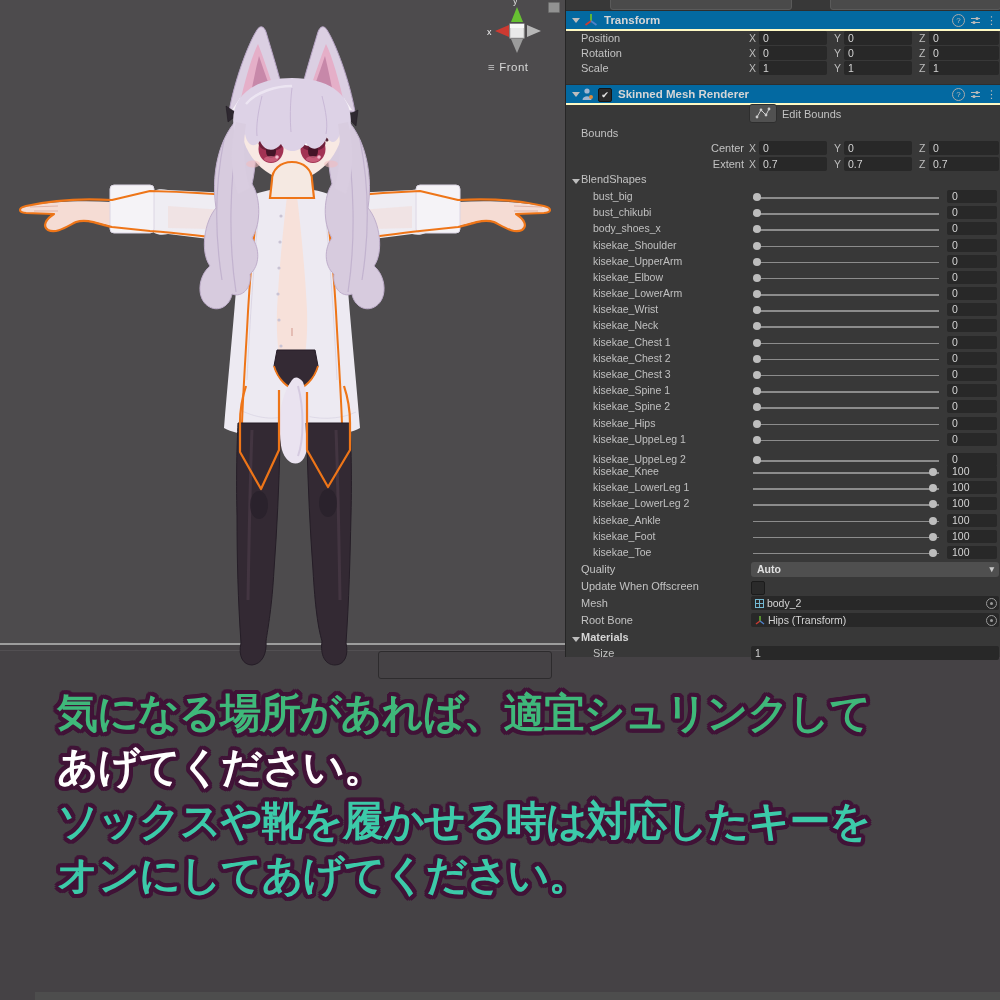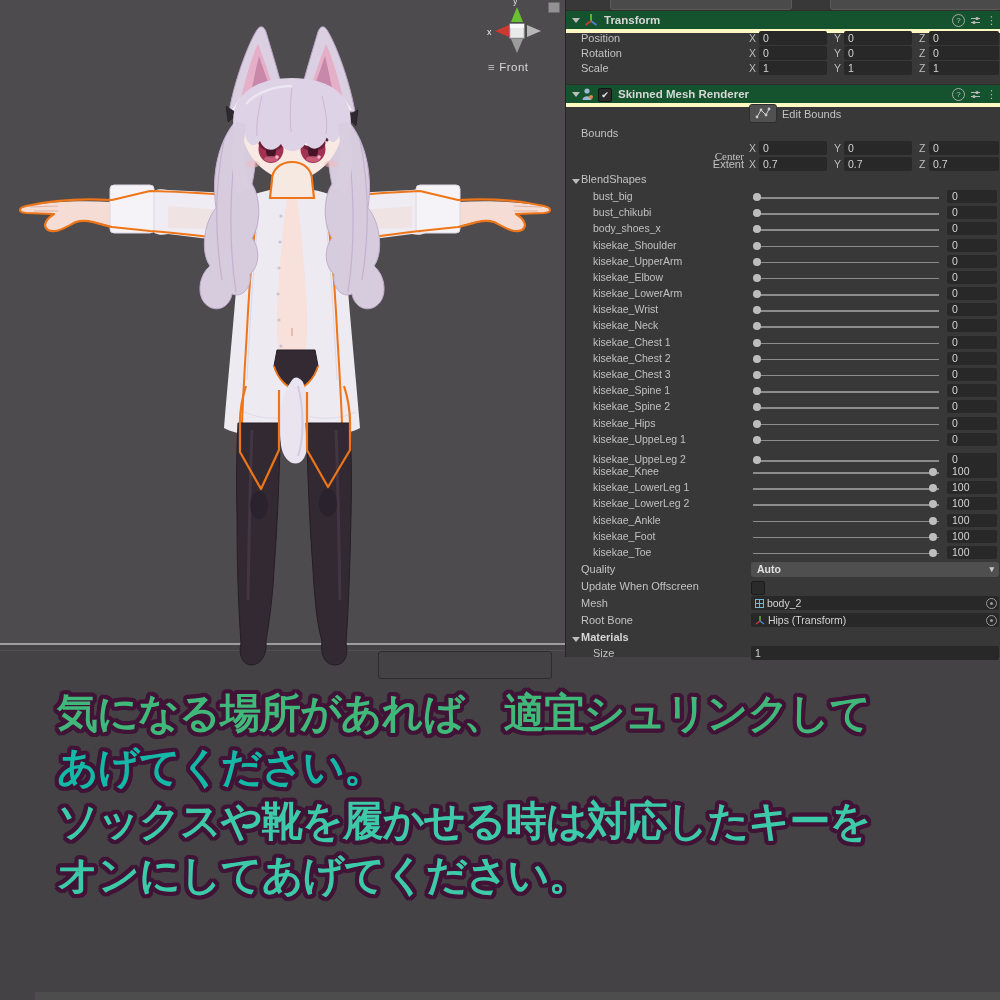--- a/index.html
+++ b/index.html
@@ -26,22 +26,22 @@
        text-shadow:
         -4px 0 0 #401337,4px 0 0 #401337,0 -4px 0 #401337,0 4px 0 #401337,
         -3px -3px 0 #401337,3px -3px 0 #401337,-3px 3px 0 #401337,3px 3px 0 #401337,
         -4px -2px 0 #401337,-4px 2px 0 #401337,4px -2px 0 #401337,4px 2px 0 #401337,
         -2px -4px 0 #401337,2px -4px 0 #401337,-2px 4px 0 #401337,2px 4px 0 #401337;}
 
   
   #inspector{position:absolute;left:565px;top:0;width:435px;height:657px;background:#383838;
              border-left:1px solid #262626;z-index:4;font-size:11px;color:#c2c2c2;}
   .topfield{position:absolute;top:-6px;height:14px;background:#4a4a4a;border:1px solid #5a5a5a;border-radius:3px;}
-  .comp-header{position:absolute;left:0;width:435px;height:18px;background:#14532d;
-               border-top:1px solid #2e2e2e;border-bottom:4px solid #fef9c3;}
+  .comp-header{position:absolute;left:0;width:435px;height:18px;background:#0369a1;
+               border-top:1px solid #2e2e2e;border-bottom:2px solid #fef9c3;}
   .fold{position:absolute;left:6px;top:7px;width:0;height:0;
         border-left:4px solid transparent;border-right:4px solid transparent;border-top:5px solid #bdbdbd;}
   .ctitle{position:absolute;left:38px;top:3px;font-weight:bold;font-size:11.5px;color:#d6d6d6;}
   .hicons{position:absolute;right:4px;top:2px;}
   .help{display:inline-block;width:11px;height:11px;border:1px solid #aaaaaa;border-radius:50%;
         font-size:8px;line-height:11px;text-align:center;color:#bbbbbb;vertical-align:middle;}
   .preset{vertical-align:middle;margin:0 5px;}
   .kebab{color:#bbbbbb;font-size:11px;vertical-align:middle;}
   .ilabel{position:absolute;font-size:11px;color:#c2c2c2;white-space:nowrap;}
   .lbl-r{text-align:right;width:163px;left:15px;}
@@ -290,21 +290,21 @@
         <circle cx="2" cy="10" r="1.4" fill="#cccccc"></circle>
           <circle cx="6" cy="3" r="1.4" fill="#cccccc"></circle>
         <circle cx="11" cy="8" r="1.4" fill="#cccccc"></circle>
           <circle cx="14" cy="2" r="1.4" fill="#cccccc"></circle>
       </svg>
     </div>
     <span class="ilabel" style="left:216px;top:108px;">Edit Bounds</span>
     <span class="ilabel" style="left:15px;top:127px;">Bounds</span>
     <div id="bounds-rows">
         <div class="xyzrow" style="top: 141px;">
-          <span class="ilabel lbl-r" style="top: 9px; font-family: Liberation Serif, serif;">Center</span>
+          <span class="ilabel lbl-r" style="top: 1px;">Center</span>
           <span class="xl" style="left: 183px;">X</span>
           <div class="xf" style="left: 193px; width: 68px;"><span>0</span></div>
           <span class="xl" style="left: 268px;">Y</span>
           <div class="xf" style="left: 278px; width: 68px;"><span>0</span></div>
           <span class="xl" style="left: 353px;">Z</span>
           <div class="xf" style="left: 363px; width: 70px;"><span>0</span></div>
         </div>
         <div class="xyzrow" style="top: 157px;">
           <span class="ilabel lbl-r" style="top: 1px;">Extent</span>
           <span class="xl" style="left: 183px;">X</span>
@@ -490,19 +490,19 @@
     </div>
 
     <span class="fold" style="top:637px;"></span>
     <span class="ilabel bold" style="left:15px;top:631px;">Materials</span>
     <span class="ilabel" style="left:27px;top:647px;">Size</span>
     <div class="xf" style="left:185px;top:646px;width:248px;position:absolute;"><span>1</span></div>
   </div>
 
   <div id="caption">
       <div class="cap" style="color: rgb(63, 184, 122);">気になる場所があれば、適宜シュリンクして</div>
-      <div class="cap" style="color: #14b8a6; font-family: Liberation Serif, serif;">あげてください。</div>
+      <div class="cap" style="color: #ffffff; font-family: Liberation Serif, serif;">あげてください。</div>
       <div class="cap" style="color: rgb(60, 202, 169);">ソックスや靴を履かせる時は対応したキーを</div>
       <div class="cap" style="color: rgb(60, 202, 169);">オンにしてあげてください。</div>
     </div>
 
   <div id="bottomstrip"></div>
 </div>
 
 </body></html>

